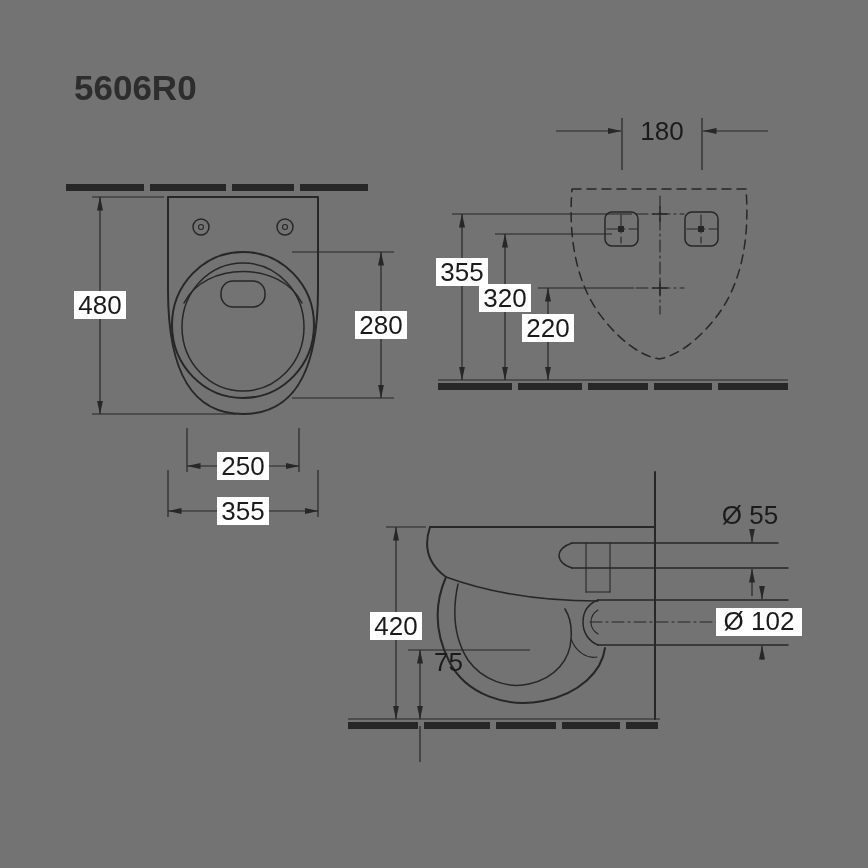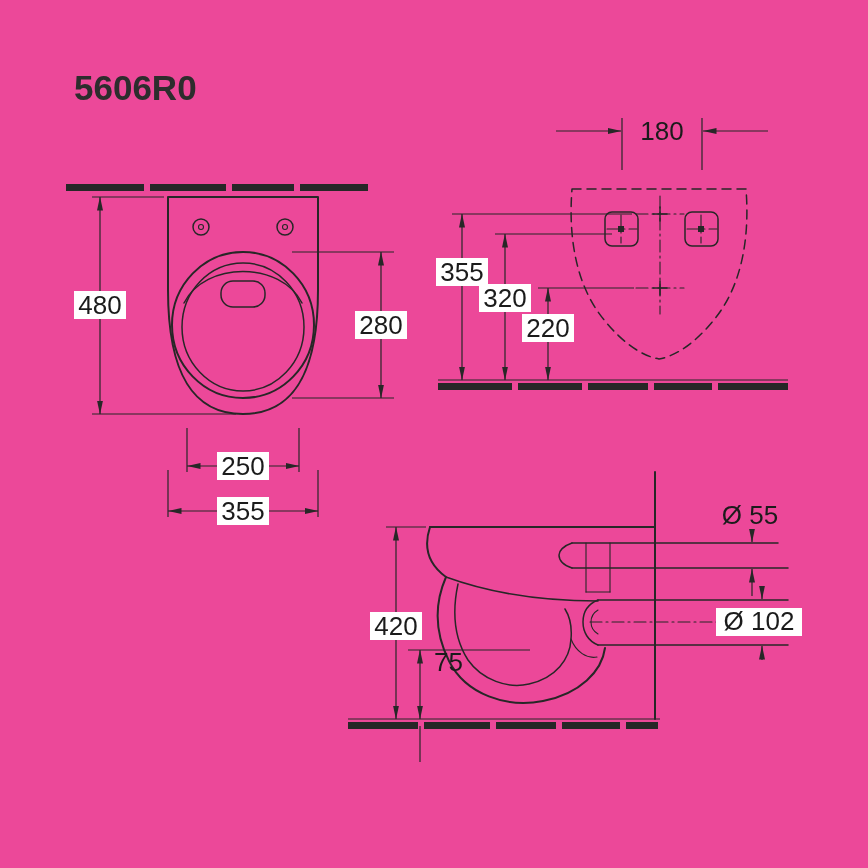--- a/index.html
+++ b/index.html
@@ -1,16 +1,16 @@
 <!DOCTYPE html>
 <html><head>
 <meta charset="utf-8">
 <style>
   html,body { margin:0; padding:0; background:#ffffff; }
-  .frame { position:relative; width:868px; height:868px; background:#ec4899;
+  .frame { position:relative; width:868px; height:868px; background:#737373;
            font-family:"Liberation Sans", sans-serif; overflow:hidden; }
   svg { display:block; }
   svg text { font-family:"Liberation Sans", sans-serif; }
   .title   { font-size:35px; font-weight:bold; fill:#2d2d2d; }
   .dimtext { font-size:26px; fill:#1b1b1b; }
   .obj   { fill:none; stroke:#272727; stroke-width:2;   stroke-linecap:round; stroke-linejoin:round; }
   .thin  { fill:none; stroke:#272727; stroke-width:1.5; stroke-linecap:round; stroke-linejoin:round; }
   .xthin { fill:none; stroke:#272727; stroke-width:1.1; stroke-linecap:round; }
   .dim   { fill:none; stroke:#272727; stroke-width:1.2; }
   .dashed  { stroke-dasharray:9 6; }

